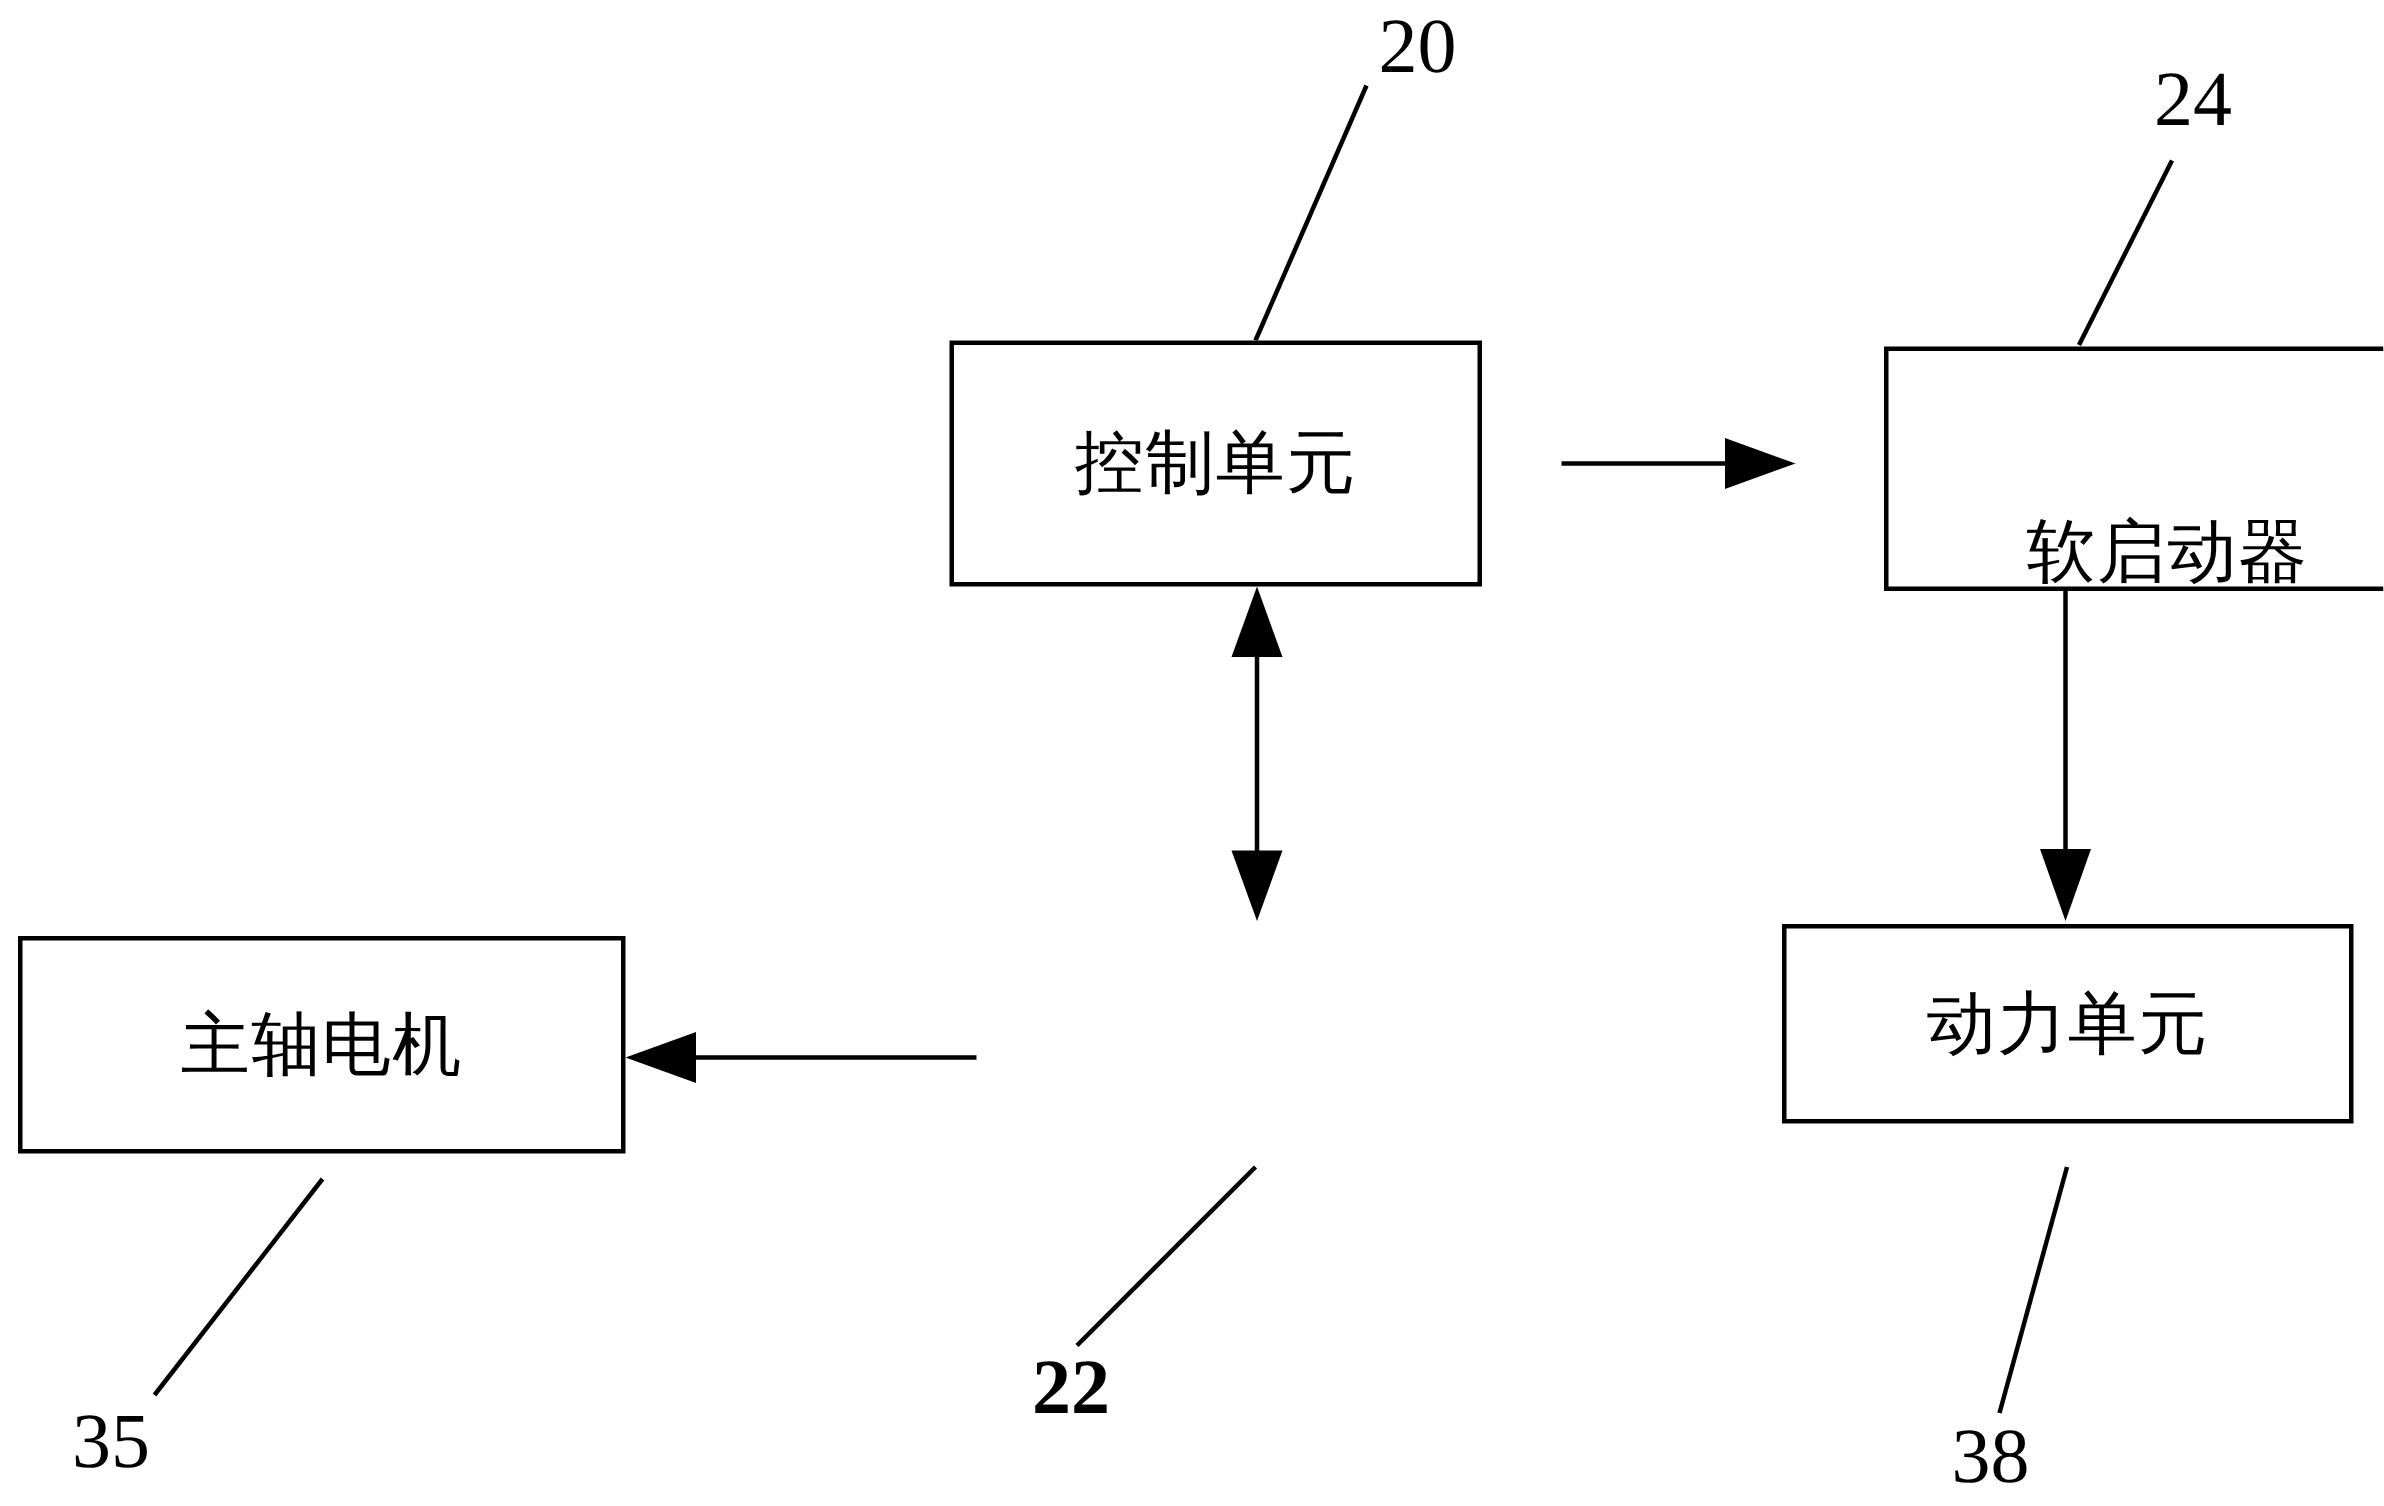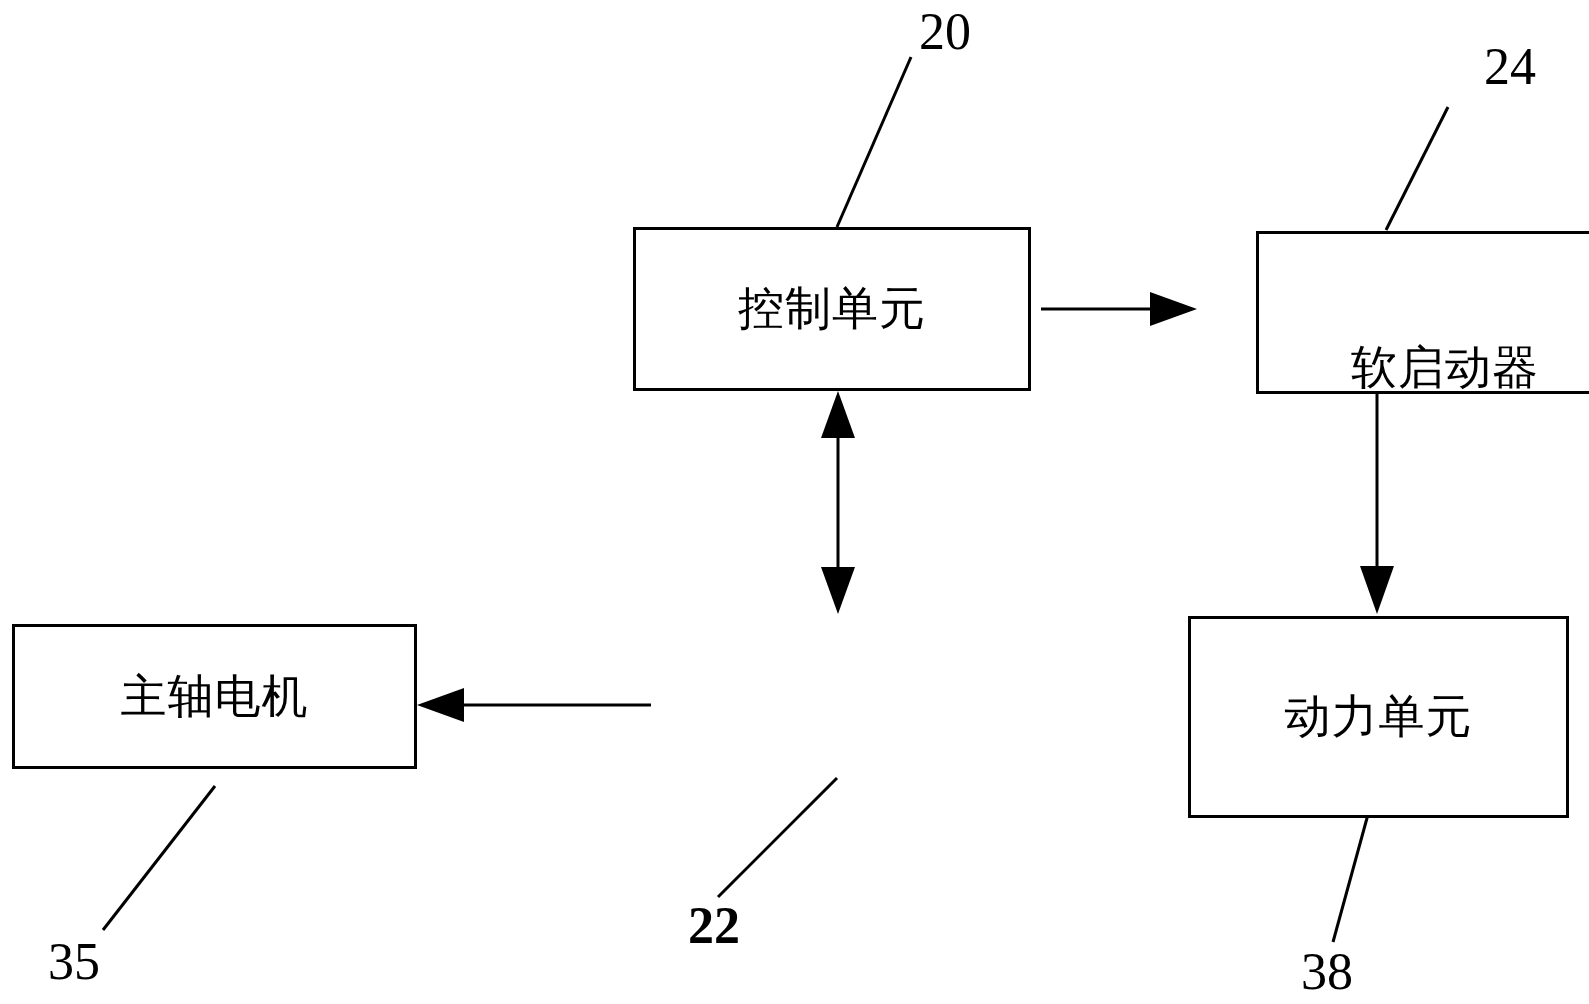--- a/index.html
+++ b/index.html
@@ -39,27 +39,27 @@
     white-space: nowrap;
   }
   .ref {
     position: absolute;
     font-size: 52px;
     line-height: 1;
     transform: translateX(-50%);
     white-space: nowrap;
   }
   
-  .node-control  { left: 633px;  top: 227px; width: 398px; height: 164px; }
+  .node-control  { left: 633px;  top: 227px; width: 355px; height: 164px; }
   .node-soft     { left: 1256px; top: 231px; width: 378px; height: 163px; align-items: flex-end; }
   .node-speed    { left: 652px;  top: 616px; width: 381px; height: 163px; }
-  .node-power    { left: 1188px; top: 616px; width: 381px; height: 202px; text-align: center; }
+  .node-power    { left: 1188px; top: 616px; width: 381px; height: 133px; text-align: center; }
   .node-motor    { left: 12px;   top: 624px; width: 405px; height: 145px; text-align: right; }
   .ref-20 { left: 925px;  top: 6px; margin-left: 20px;   }
-  .ref-24 { left: 1510px; top: 41px;  }
+  .ref-24 { left: 1462px; top: 41px;  }
   .ref-21 { left: 74px;   top: 936px; }
   .ref-22 { left: 714px;  top: 900px; font-weight: bold; }
   .ref-23 { left: 1327px; top: 946px; }
 </style>
 </head>
 <body>
 
 <div class="canvas">
 
   <svg class="connectors" viewBox="0 0 1589 1004" xmlns="http://www.w3.org/2000/svg">

